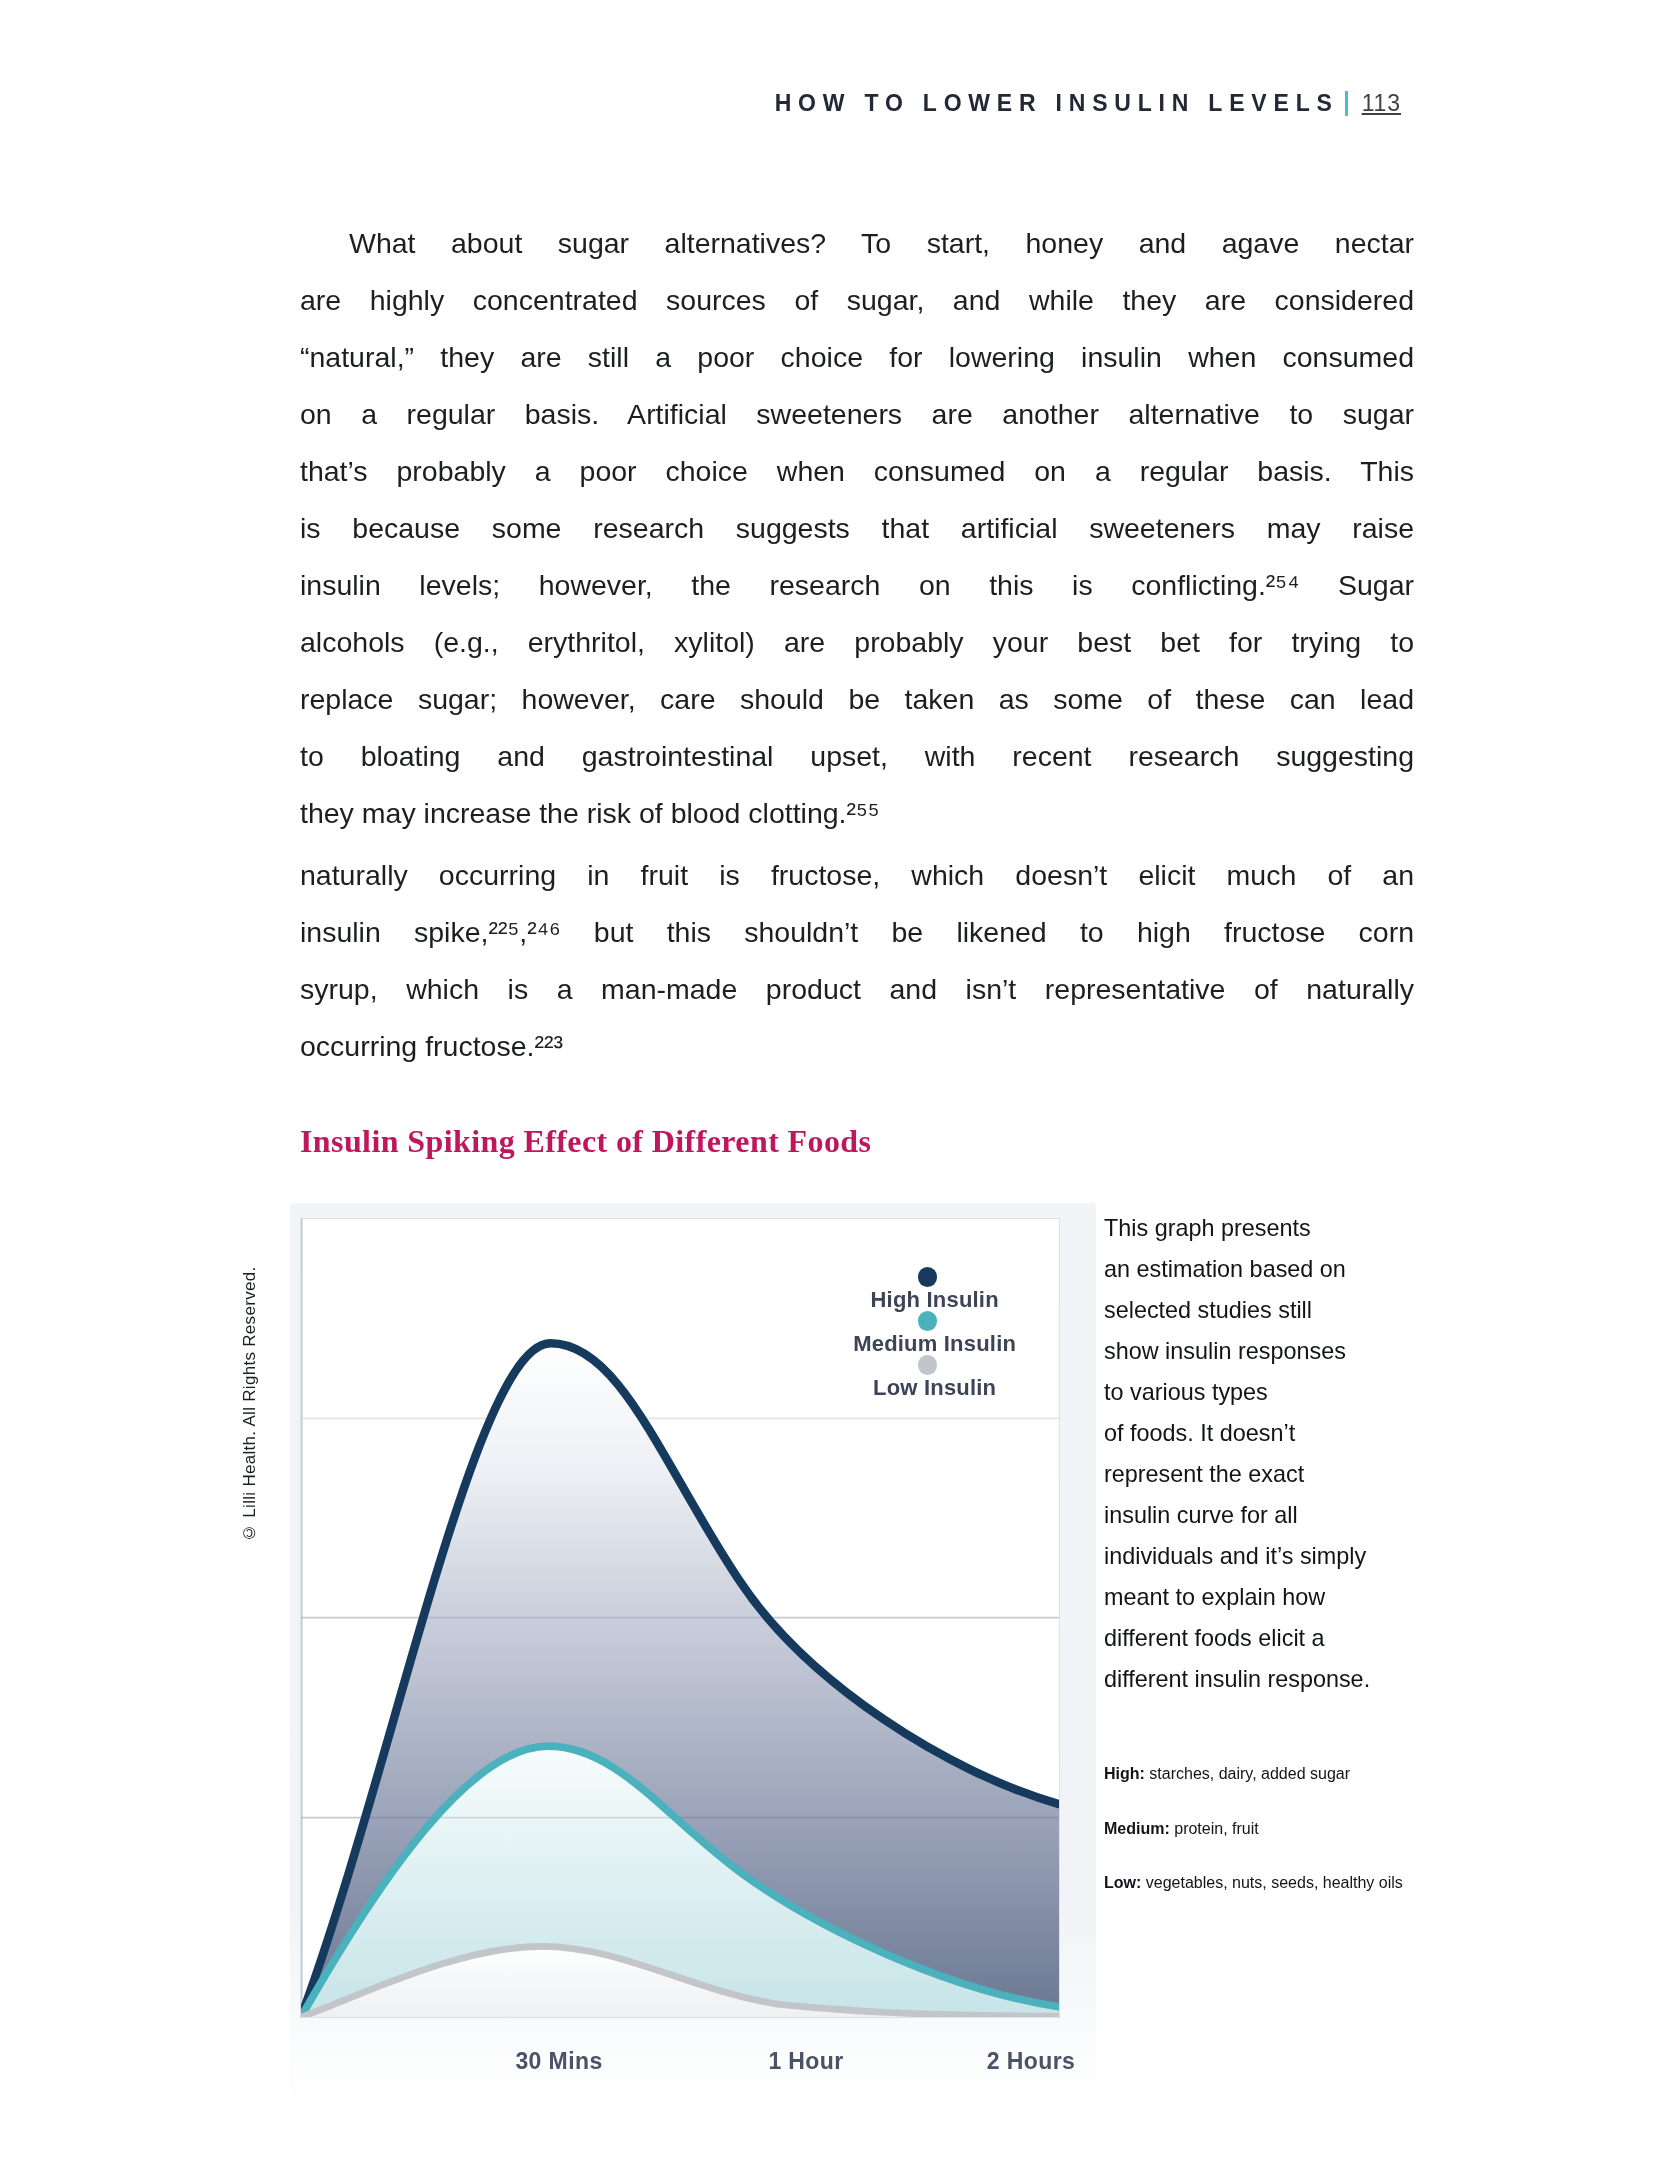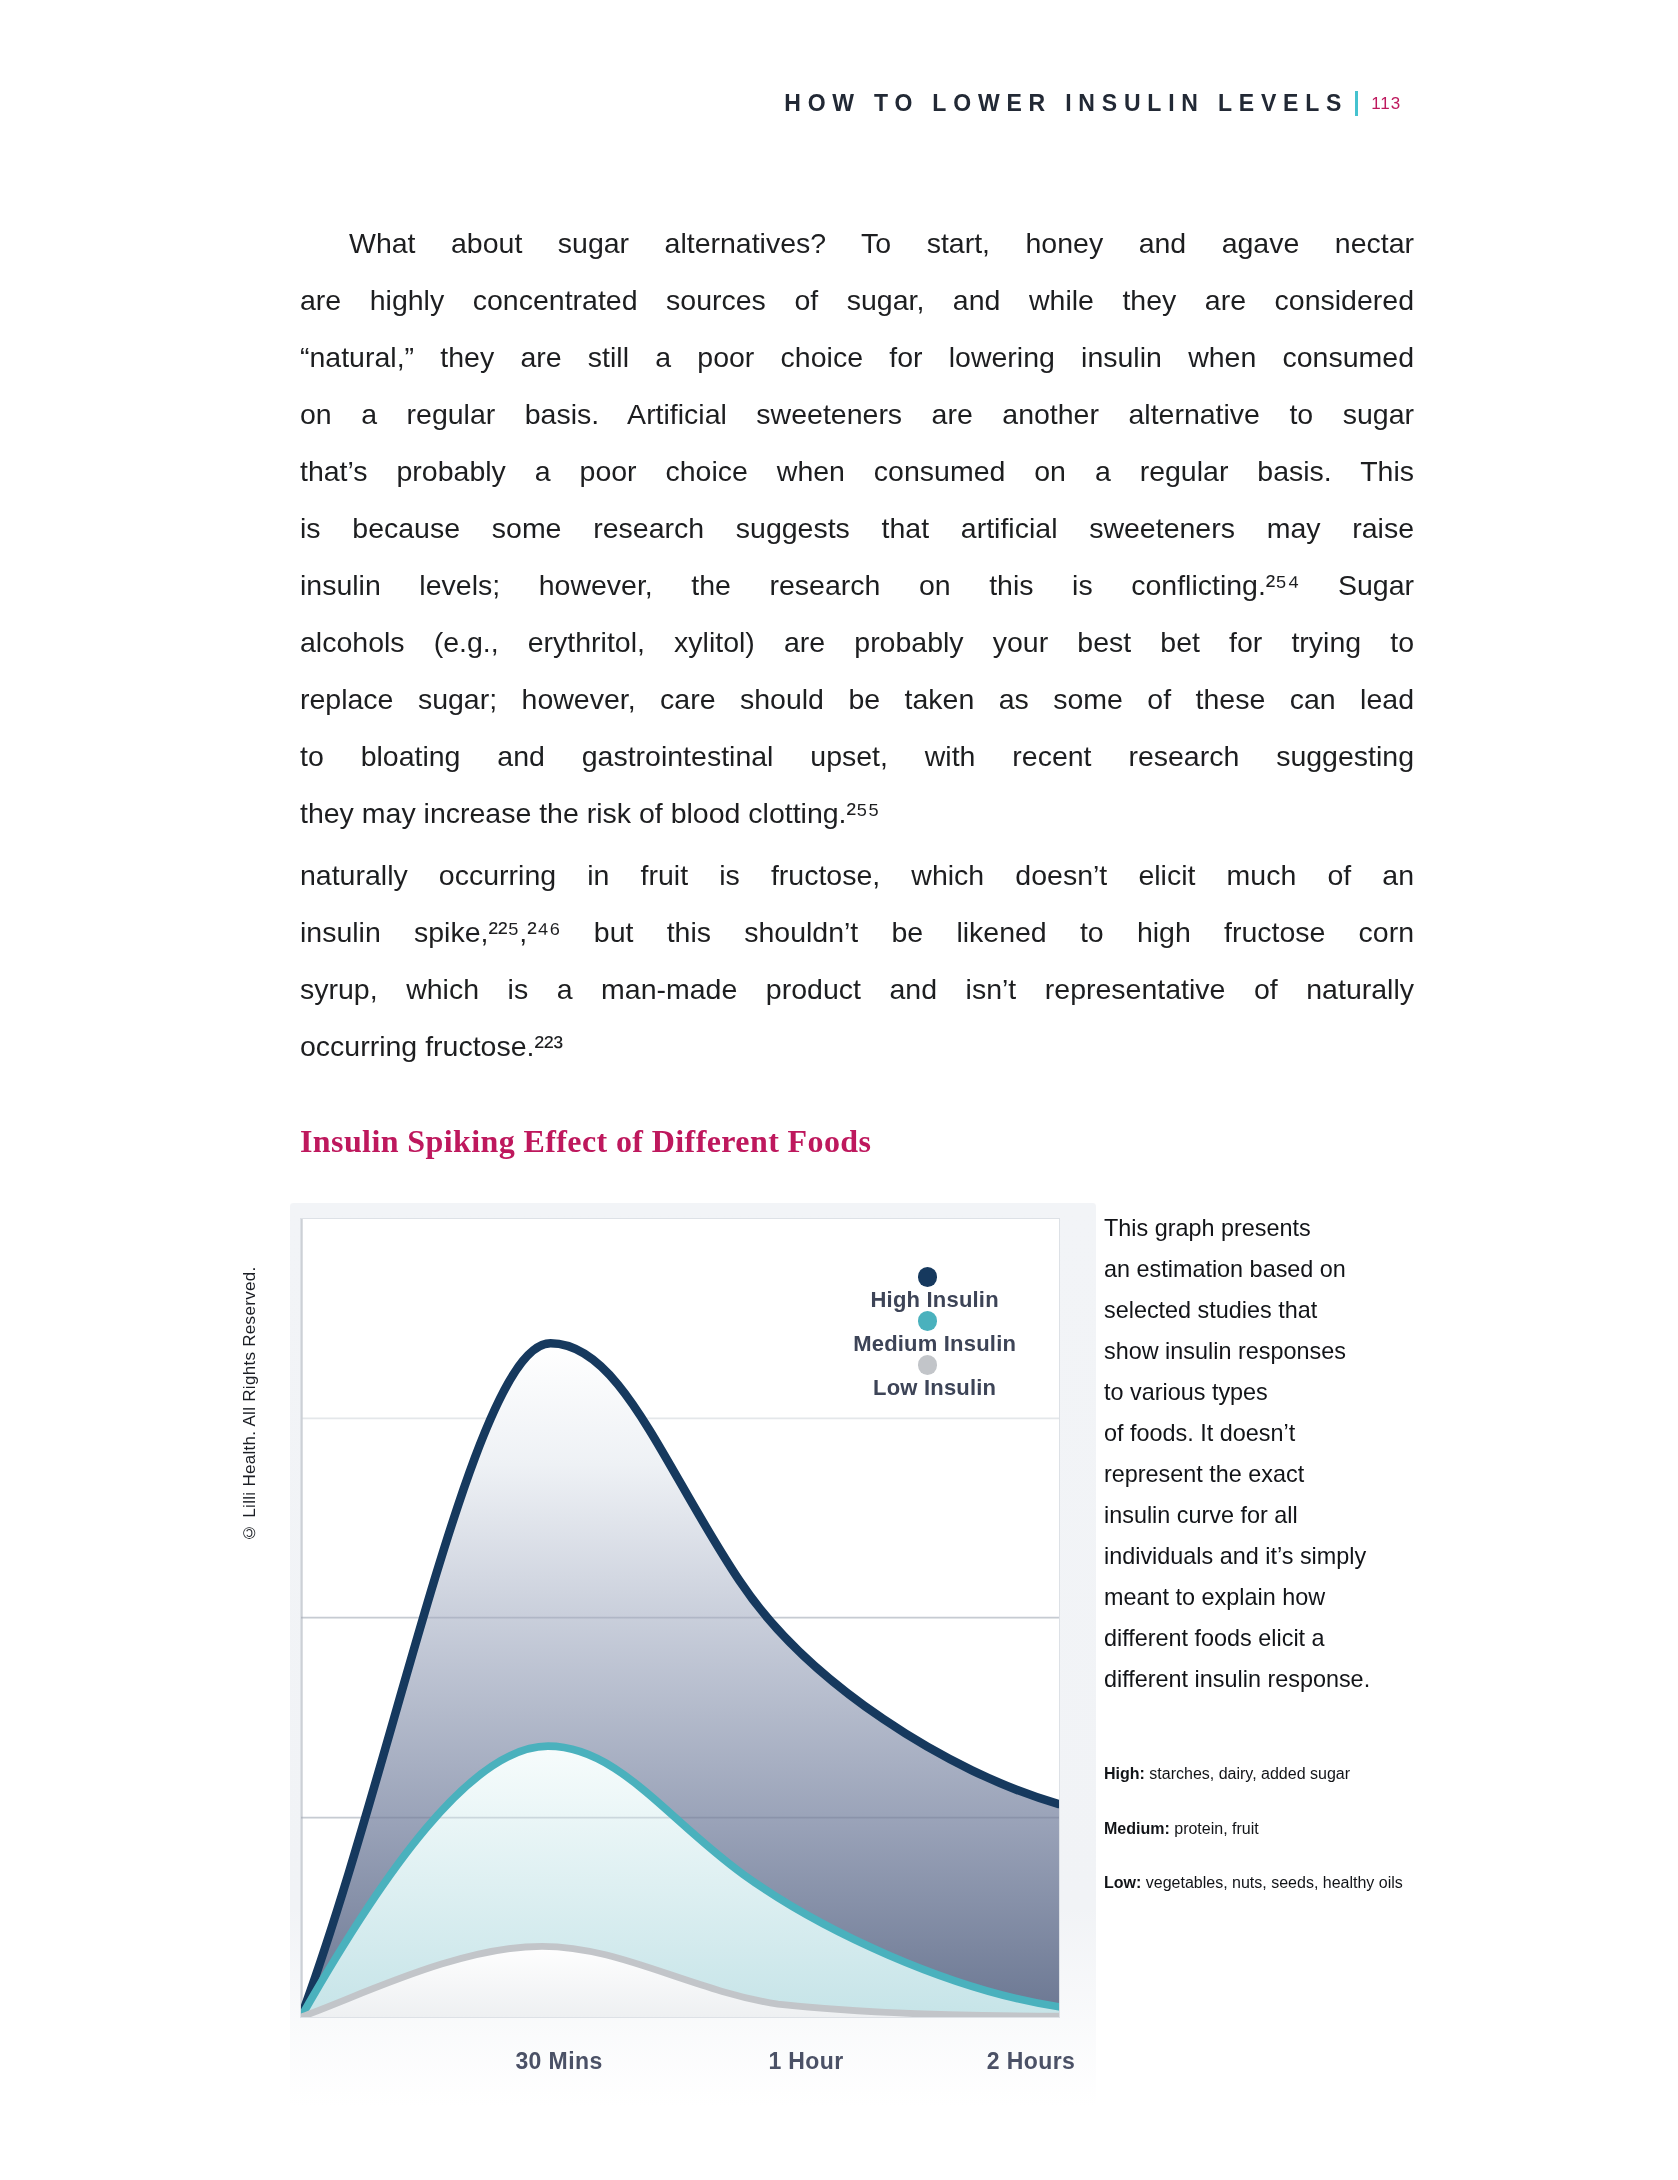--- a/index.html
+++ b/index.html
@@ -3,21 +3,21 @@
 <meta charset="utf-8">
 <style>
   html,body{margin:0;padding:0;background:#ffffff;}
   .page{position:relative;width:1679px;height:2181px;background:#ffffff;overflow:hidden;
         font-family:"Liberation Sans",sans-serif;color:#1d1e20;}
 
   
   .header{position:absolute;top:90px;right:278px;display:flex;align-items:center;}
   .header .running-title{font-size:23px;font-weight:600;letter-spacing:6.8px;color:#222935;}
   .header .divider{width:2.6px;height:25.6px;background:#45c2cf;margin:0 13.6px 0 6.8px;}
-  .header .page-num{font-size:17px;font-weight:500;letter-spacing:0.9px;color:#be185d;}
+  .header .page-num{font-size:23px;font-weight:500;letter-spacing:0.9px;color:#404040;text-decoration:underline;}
 
   
   .body-text{position:absolute;left:300px;top:215px;width:1114px;}
   .body-text .line{font-size:28.5px;line-height:57px;height:57px;white-space:nowrap;
                    text-align:justify;text-align-last:justify;color:#1d1e20;}
   .body-text .line.last{text-align-last:left;}
   .body-text .line.indent{text-indent:49px;}
   .body-text .para{margin:0 0 5.1px 0;}
 
   
@@ -155,21 +155,21 @@
         <span class="xlab" style="left: 261px;">30 Mins</span>
         <span class="xlab" style="left: 508px;">1 Hour</span>
         <span class="xlab" style="left: 733px;">2 Hours</span>
       </div>
   </div>
 
   <div class="sidebar">
     <div id="caption">
         <div class="cap-line">This graph presents</div>
         <div class="cap-line">an estimation based on</div>
-        <div class="cap-line">selected studies that</div>
+        <div class="cap-line">selected studies still</div>
         <div class="cap-line">show insulin responses</div>
         <div class="cap-line">to various types</div>
         <div class="cap-line">of foods. It doesn’t</div>
         <div class="cap-line">represent the exact</div>
         <div class="cap-line">insulin curve for all</div>
         <div class="cap-line">individuals and it’s simply</div>
         <div class="cap-line">meant to explain how</div>
         <div class="cap-line">different foods elicit a</div>
         <div class="cap-line">different insulin response.</div>
       </div>

